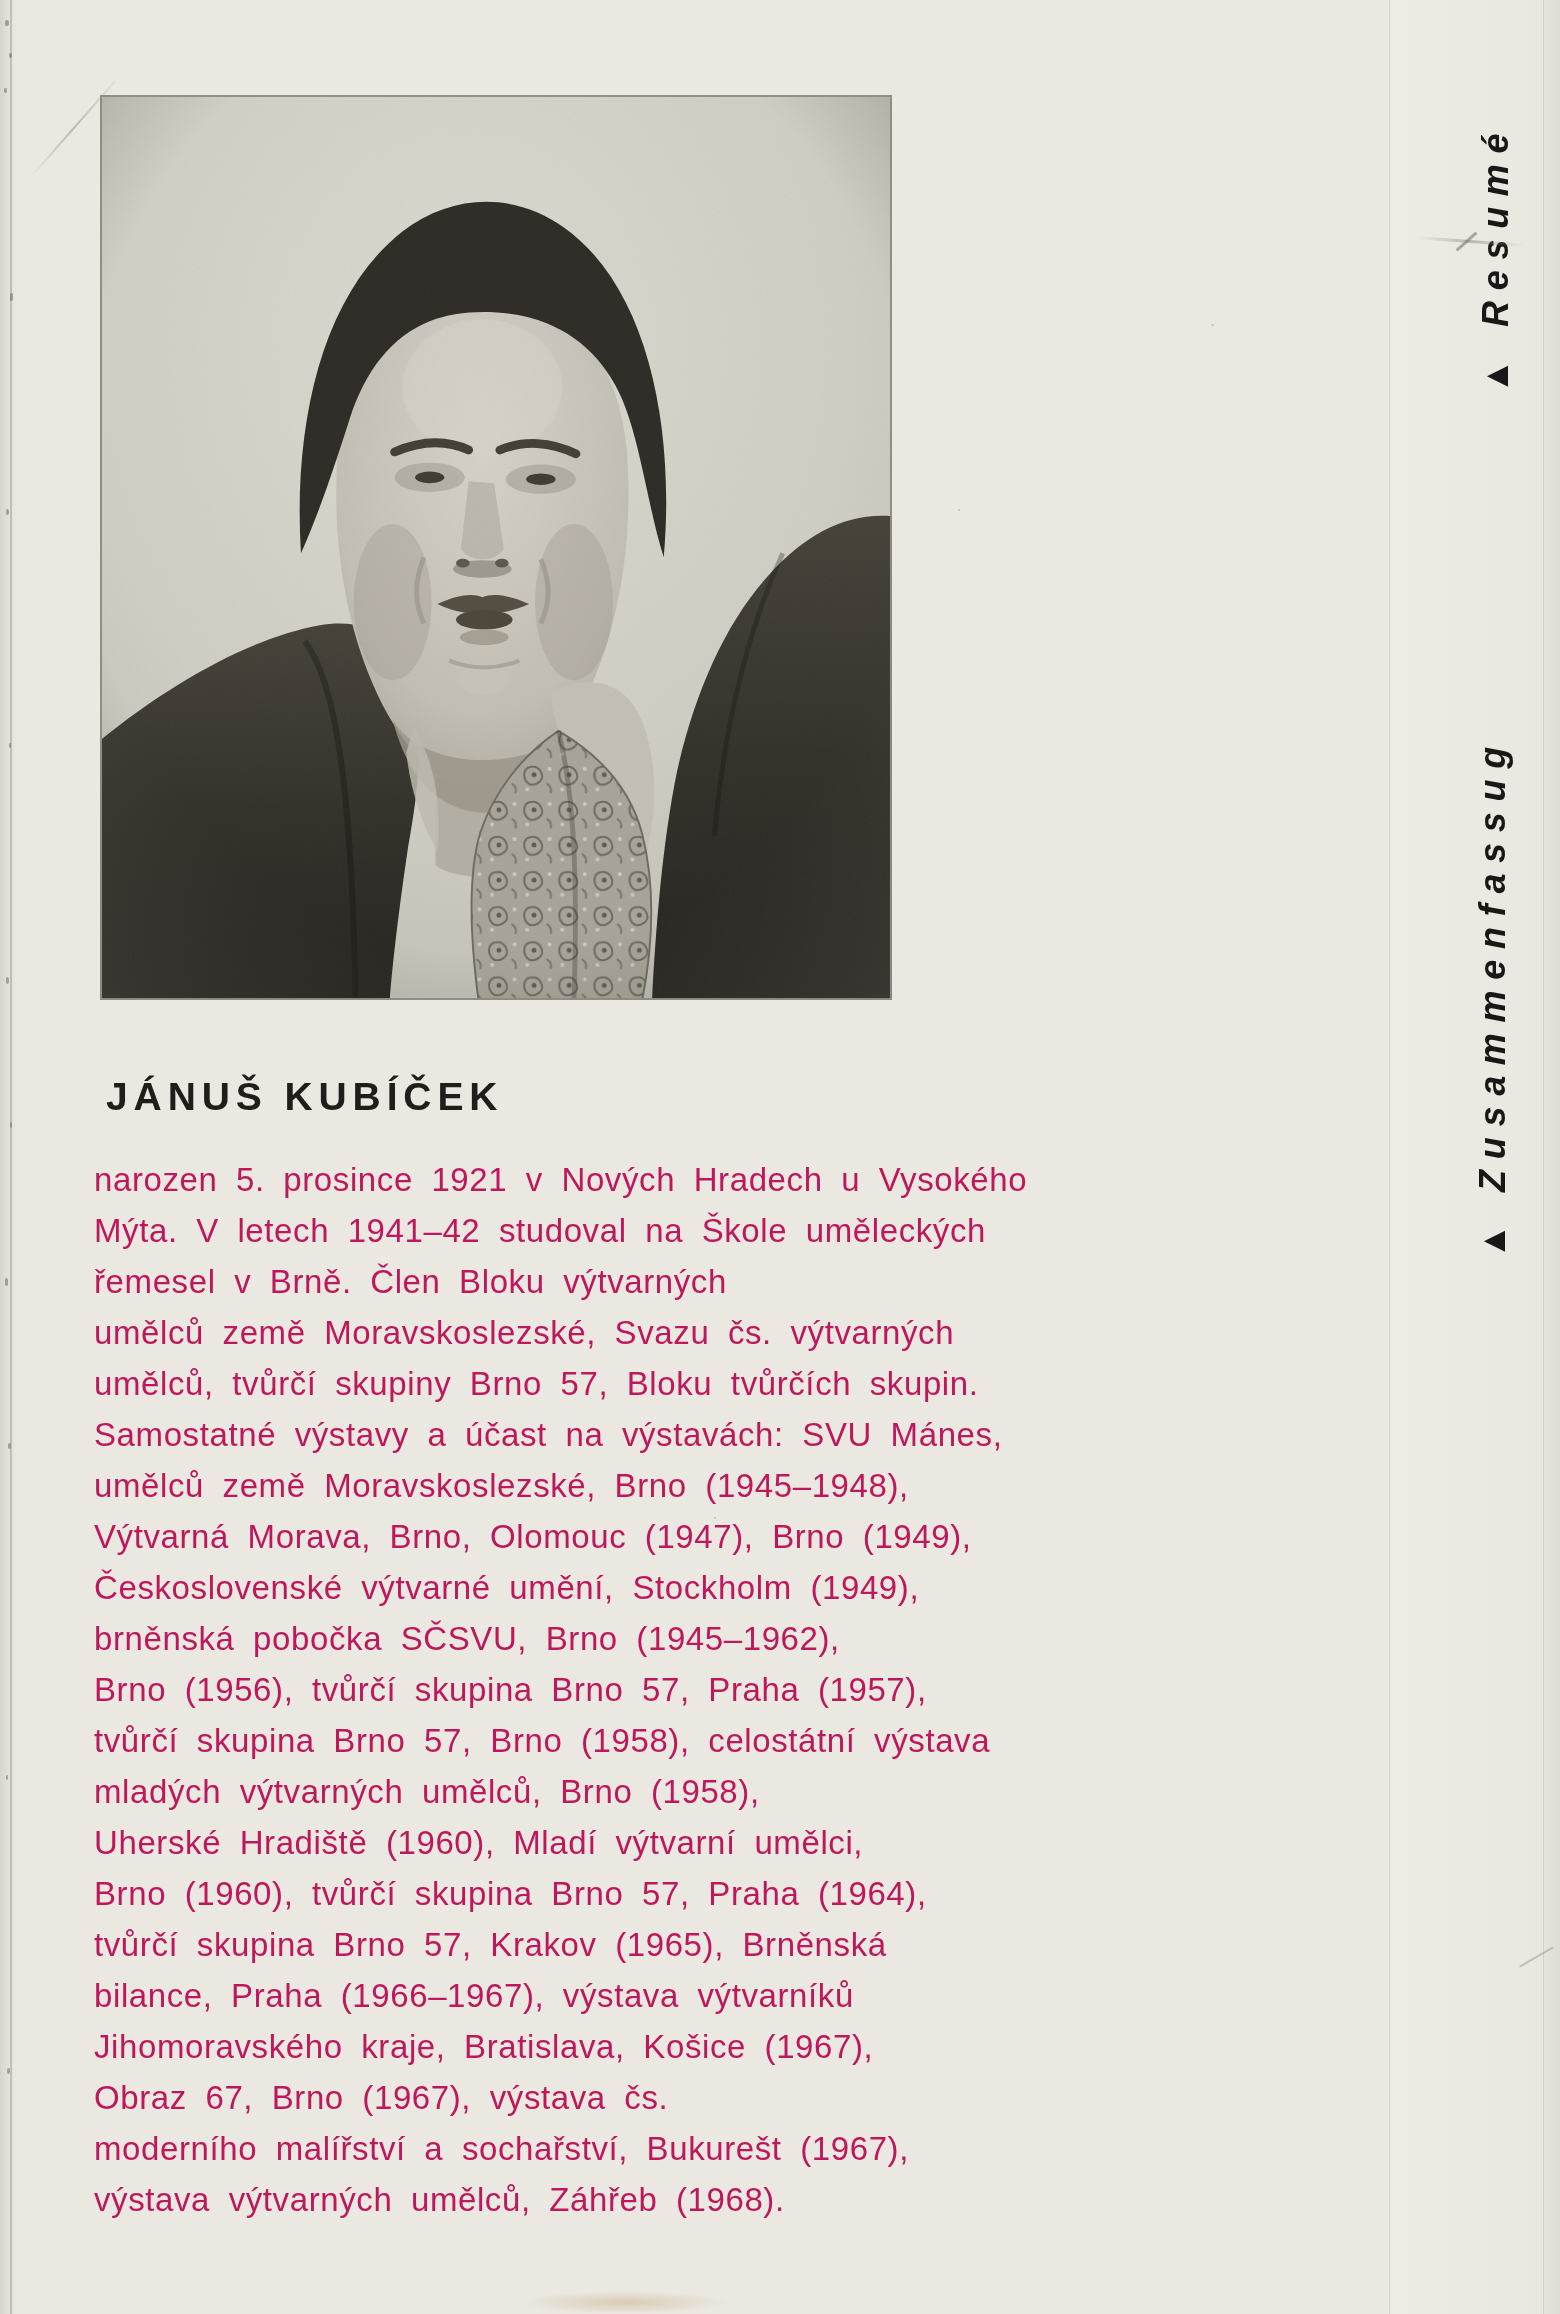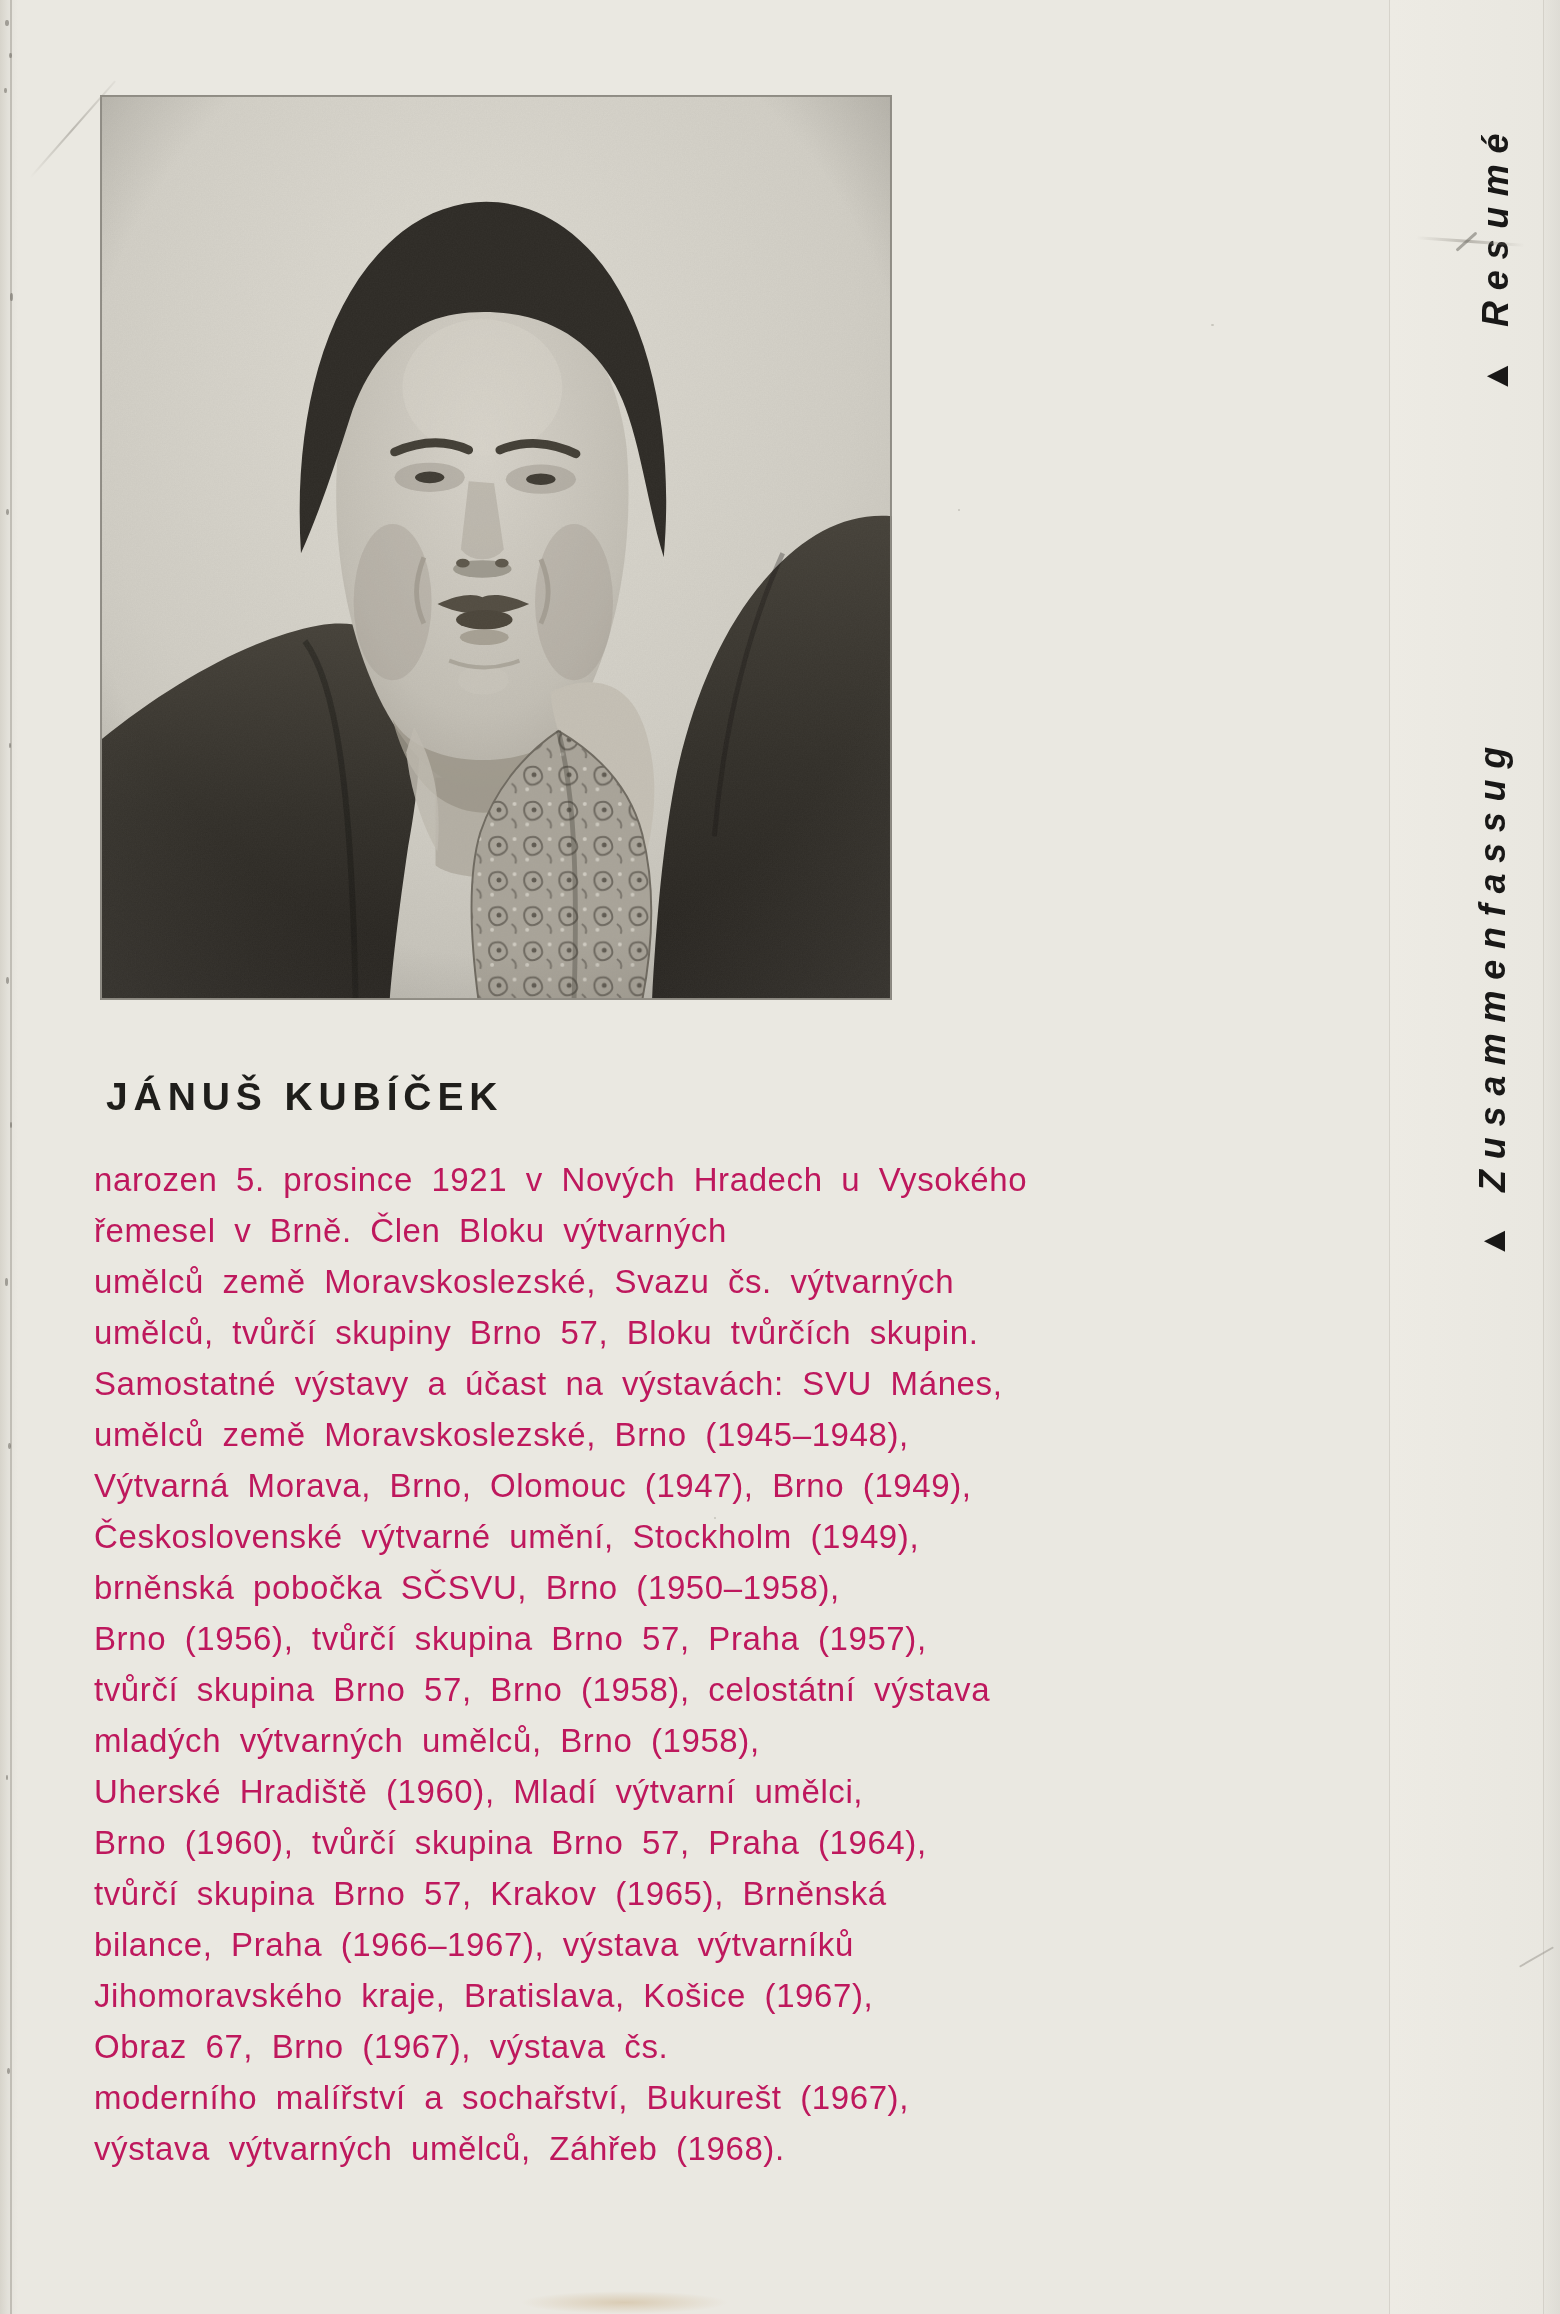--- a/index.html
+++ b/index.html
@@ -211,28 +211,29 @@
         <rect x="0" y="0" width="812" height="928" filter="url(#grain)" opacity=".16"></rect>
         <rect x="1" y="1" width="810" height="926" fill="none" stroke="#8f8c84" stroke-width="2"></rect>
       </g>
     </svg>
   </figure>
 
   <h1 class="title">JÁNUŠ KUBÍČEK</h1>
 
   <div class="bio">
     <div class="bio-line">narozen 5. prosince 1921 v Nových Hradech u Vysokého</div>
+    <div class="bio-line">Mýta. V letech 1941–42 studoval na Škole uměleckých</div>
     <div class="bio-line">řemesel v Brně. Člen Bloku výtvarných</div>
     <div class="bio-line">umělců země Moravskoslezské, Svazu čs. výtvarných</div>
     <div class="bio-line">umělců, tvůrčí skupiny Brno 57, Bloku tvůrčích skupin.</div>
     <div class="bio-line">Samostatné výstavy a účast na výstavách: SVU Mánes,</div>
     <div class="bio-line">umělců země Moravskoslezské, Brno (1945–1948),</div>
     <div class="bio-line">Výtvarná Morava, Brno, Olomouc (1947), Brno (1949),</div>
     <div class="bio-line">Československé výtvarné umění, Stockholm (1949),</div>
-    <div class="bio-line">brněnská pobočka SČSVU, Brno (1950–1958),</div>
+    <div class="bio-line">brněnská pobočka SČSVU, Brno (1945–1962),</div>
     <div class="bio-line">Brno (1956), tvůrčí skupina Brno 57, Praha (1957),</div>
     <div class="bio-line">tvůrčí skupina Brno 57, Brno (1958), celostátní výstava</div>
     <div class="bio-line">mladých výtvarných umělců, Brno (1958),</div>
     <div class="bio-line">Uherské Hradiště (1960), Mladí výtvarní umělci,</div>
     <div class="bio-line">Brno (1960), tvůrčí skupina Brno 57, Praha (1964),</div>
     <div class="bio-line">tvůrčí skupina Brno 57, Krakov (1965), Brněnská</div>
     <div class="bio-line">bilance, Praha (1966–1967), výstava výtvarníků</div>
     <div class="bio-line">Jihomoravského kraje, Bratislava, Košice (1967),</div>
     <div class="bio-line">Obraz 67, Brno (1967), výstava čs.</div>
     <div class="bio-line">moderního malířství a sochařství, Bukurešt (1967),</div>

